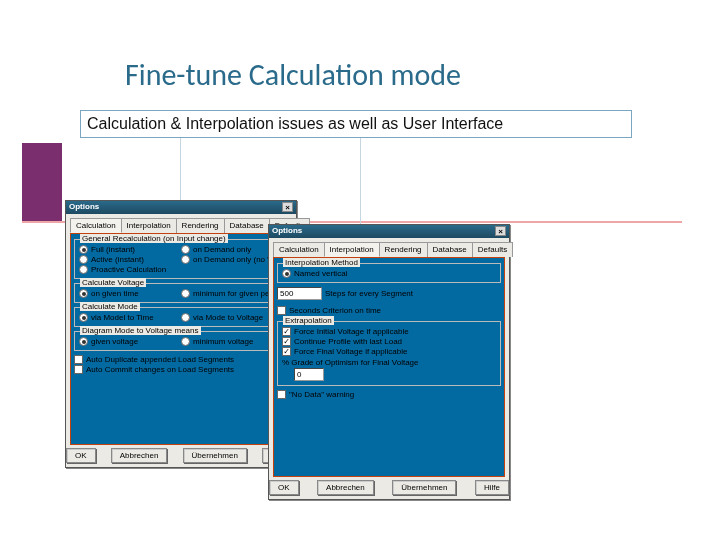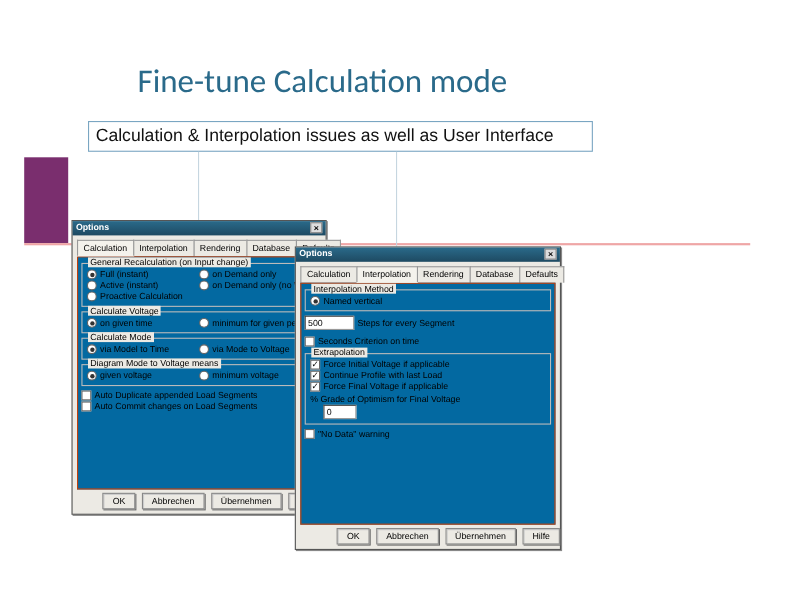--- a/index.html
+++ b/index.html
@@ -1,18 +1,18 @@
 <!DOCTYPE html>
 <html><head>
 <meta charset="utf-8">
 <style>
   * { box-sizing: border-box; margin: 0; padding: 0; }
   body { width: 720px; height: 540px; background: #fff; font-family: Tahoma, Arial, sans-serif; font-size: 9px; position: relative; overflow: hidden; }
   .slide-title { font-family: Calibri, sans-serif; font-size: 30px; color: #2a6a8a; font-weight: 400; position: absolute; top: 24px; left: 125px; margin-top: 32px; }
-  .subtitle-box { position: absolute; top: 110px; left: 80px; width: 459px; height: 28px; border: 1px solid #7aa6c2; background: #fff; font-family: Arial, sans-serif; font-size: 16px; line-height: 26px; padding-left: 6px; color: #111; }
+  .subtitle-box { position: absolute; top: 110px; left: 80px; width: 552px; height: 28px; border: 1px solid #7aa6c2; background: #fff; font-family: Arial, sans-serif; font-size: 16px; line-height: 26px; padding-left: 6px; color: #111; }
   .accent-left { position: absolute; top: 143px; left: 22px; width: 40px; height: 78px; background: #7a2e6e; }
   .accent-line { position: absolute; top: 221px; left: 22px; width: 660px; height: 2px; background: #efa6a6; }
   .arrow { position: absolute; width: 1px; height: 50px; background: #c6d6e0; }
   .arrow::after { content: ""; position: absolute; bottom: -5px; left: -3px; border: 3px solid transparent; border-top-color: #c6d6e0; }
   .arrow1 { top: 138px; left: 180px; height: 64px; }
   .arrow2 { top: 138px; left: 360px; height: 88px; }
   .win { position: absolute; background: #eceae4; border: 1px solid #555; box-shadow: 1px 1px 0 #888; }
   .win1 { top: 200px; left: 65px; width: 232px; height: 268px; }
   .win2 { top: 224px; left: 268px; width: 242px; height: 276px; }
   .titlebar { height: 13px; background: linear-gradient(#2a6a8a,#1e4a62); color: #fff; font-weight: bold; font-size: 8px; padding: 1px 3px; display: flex; justify-content: space-between; align-items: flex-start; }
@@ -24,21 +24,21 @@
   .group { border: 1px solid #bbb; margin: 2px 0 4px 0; padding: 4px 4px 3px 4px; position: relative; }
   .group-legend { position: absolute; top: -6px; left: 5px; background: #eceae4; padding: 0 2px; font-size: 8px; }
   .row { display: flex; align-items: center; gap: 3px; margin: 1px 0; font-size: 8px; }
   .radio, .check { width: 9px; height: 9px; border: 1px solid #666; background: #fff; display: inline-flex; align-items: center; justify-content: center; flex-shrink: 0; cursor: pointer; }
   .radio { border-radius: 50%; }
   .radio.sel::after { content: ""; width: 4px; height: 4px; border-radius: 50%; background: #333; }
   .check.sel::after { content: "✓"; font-size: 8px; line-height: 8px; }
   .cols2 { display: flex; }
   .col { flex: 1; }
   .input { border: 1px inset #999; background: #fff; height: 13px; padding: 0 2px; font-size: 8px; width: 45px; }
-  .btnrow { position: absolute; bottom: 4px; left: 0; right: 0; display: flex; justify-content: flex-end; gap: 6px; margin-top: 46px; }
+  .btnrow { position: absolute; bottom: 4px; left: 0; right: 0; display: flex; justify-content: space-between; gap: 6px; margin-top: 46px; }
   .btn { border: 1px solid #888; background: #eceae4; padding: 2px 8px; font-size: 8px; cursor: pointer; box-shadow: 1px 1px 0 #ccc inset, 1px 1px 0 #666; }
   .lbl { font-size: 8px; }
 </style>
 </head>
 <body>
 
 <div class="slide-title">Fine-tune Calculation mode</div>
 <div class="subtitle-box">Calculation &amp; Interpolation issues as well as User Interface</div>
 <div class="accent-left"></div>
 <div class="accent-line"></div>

